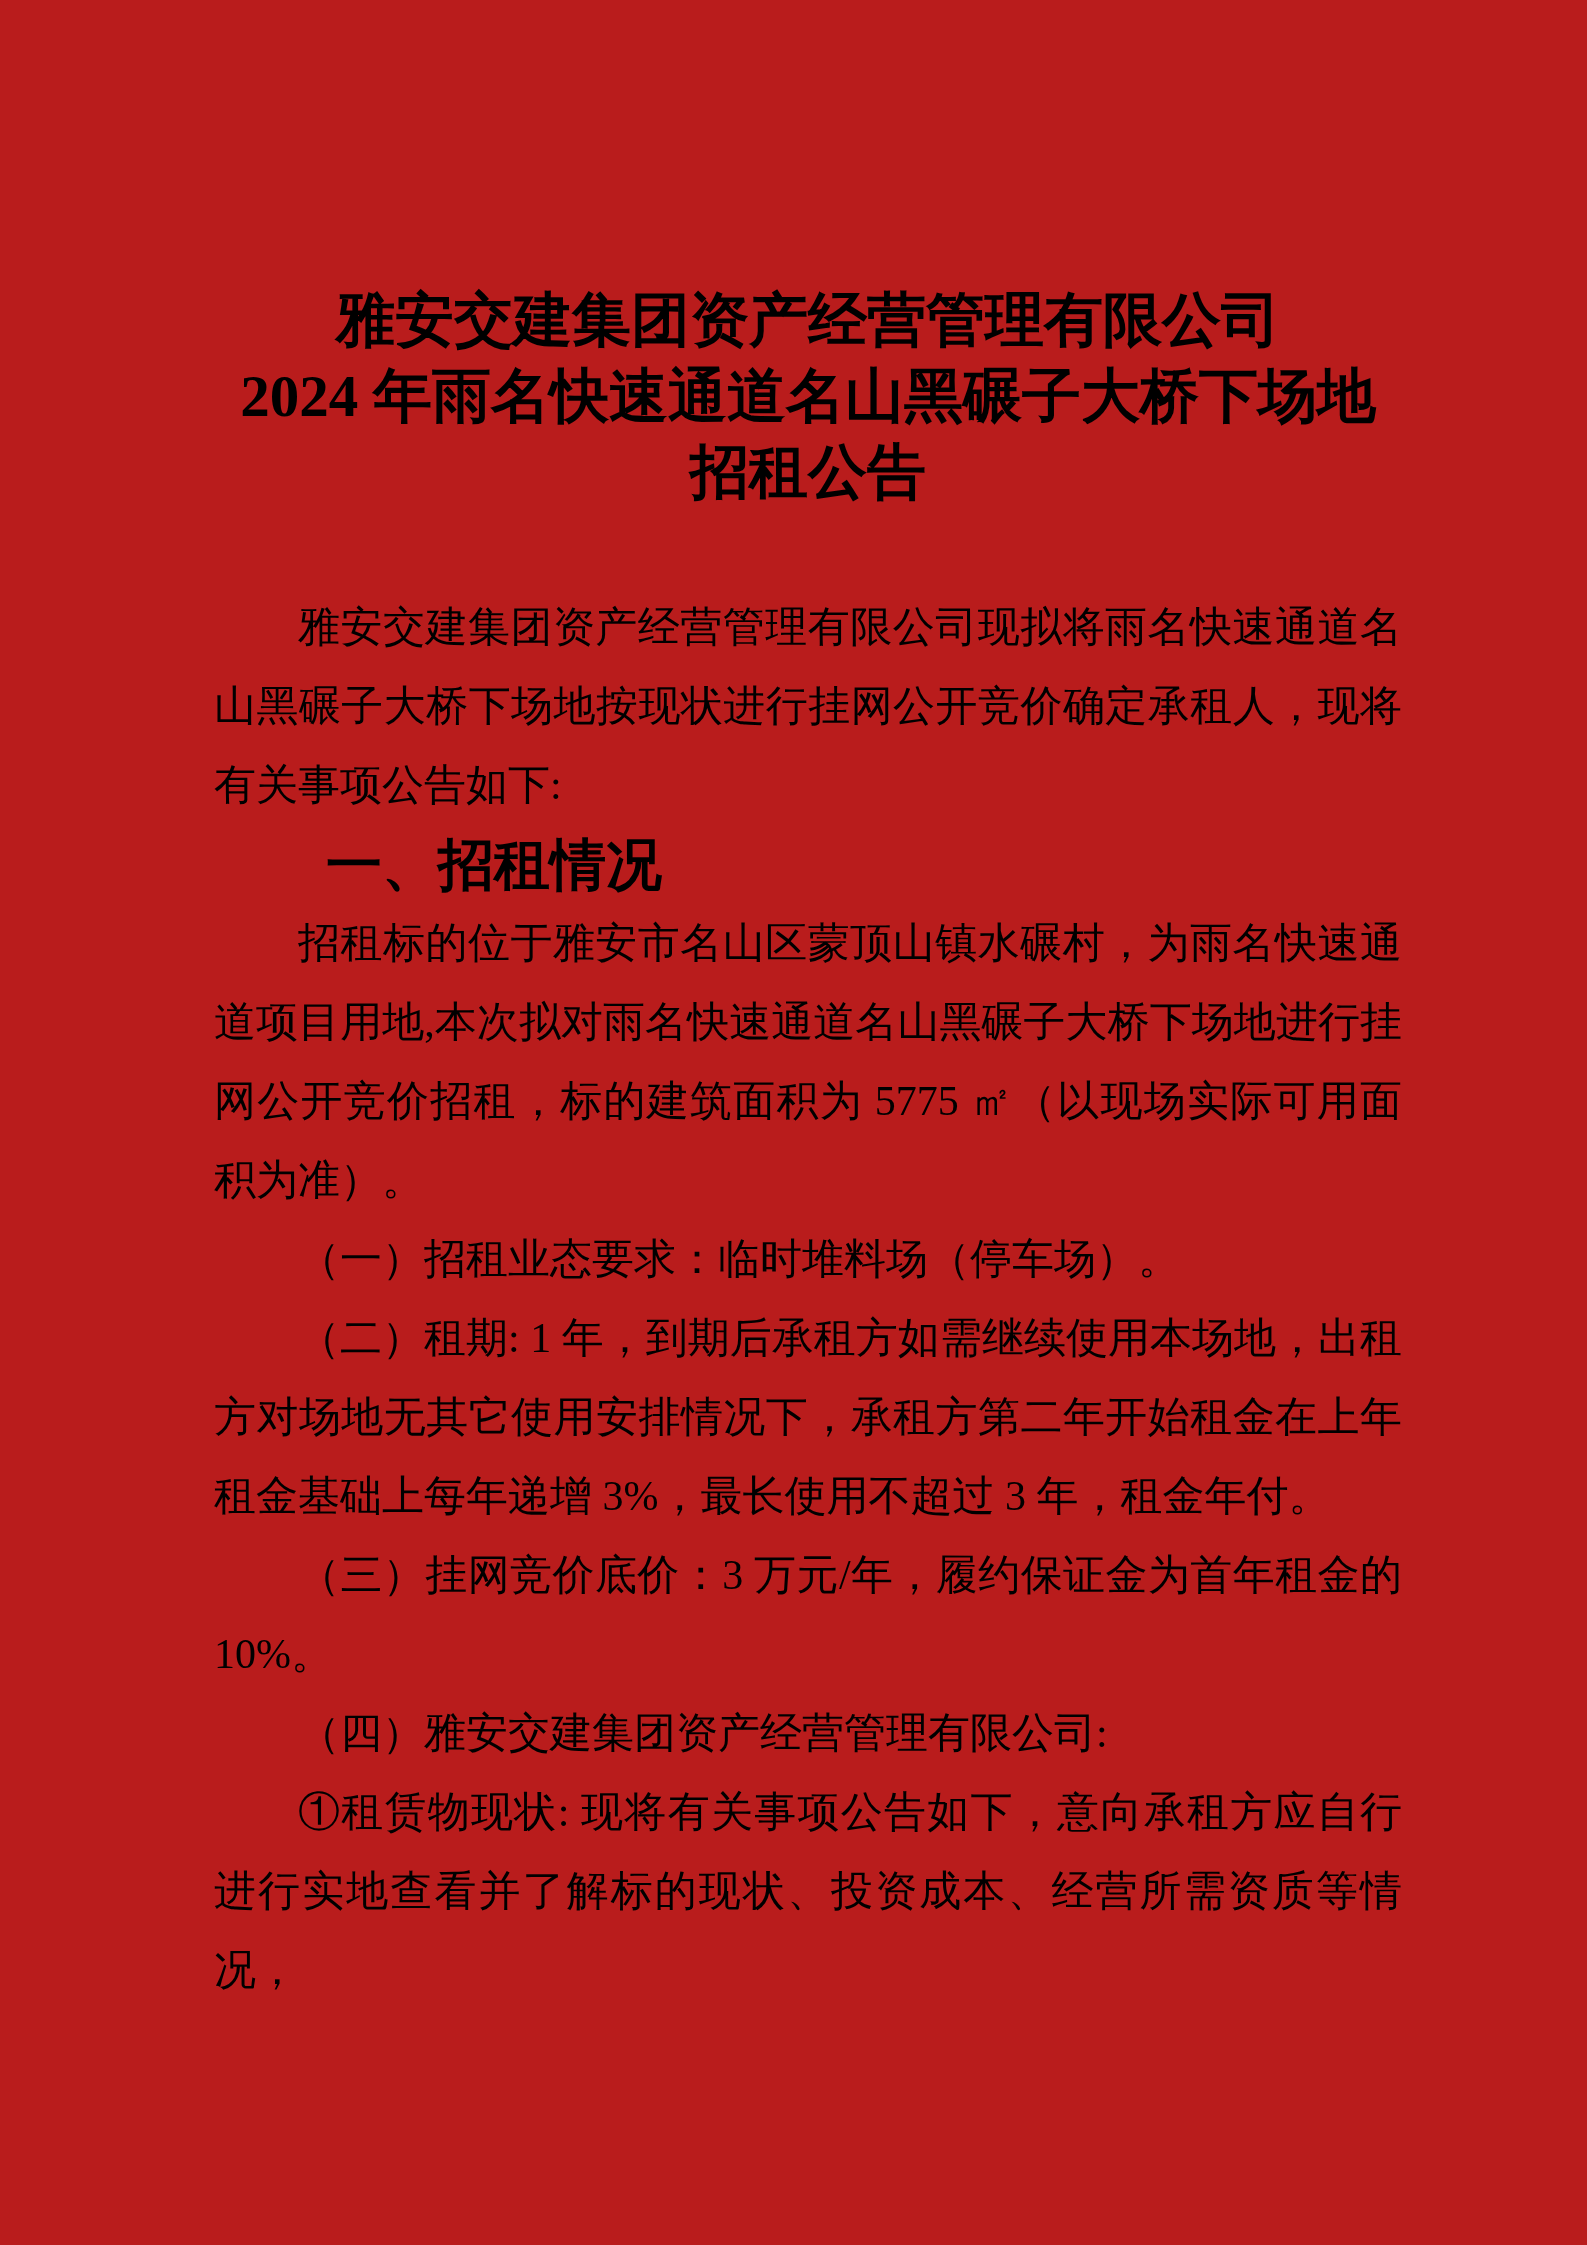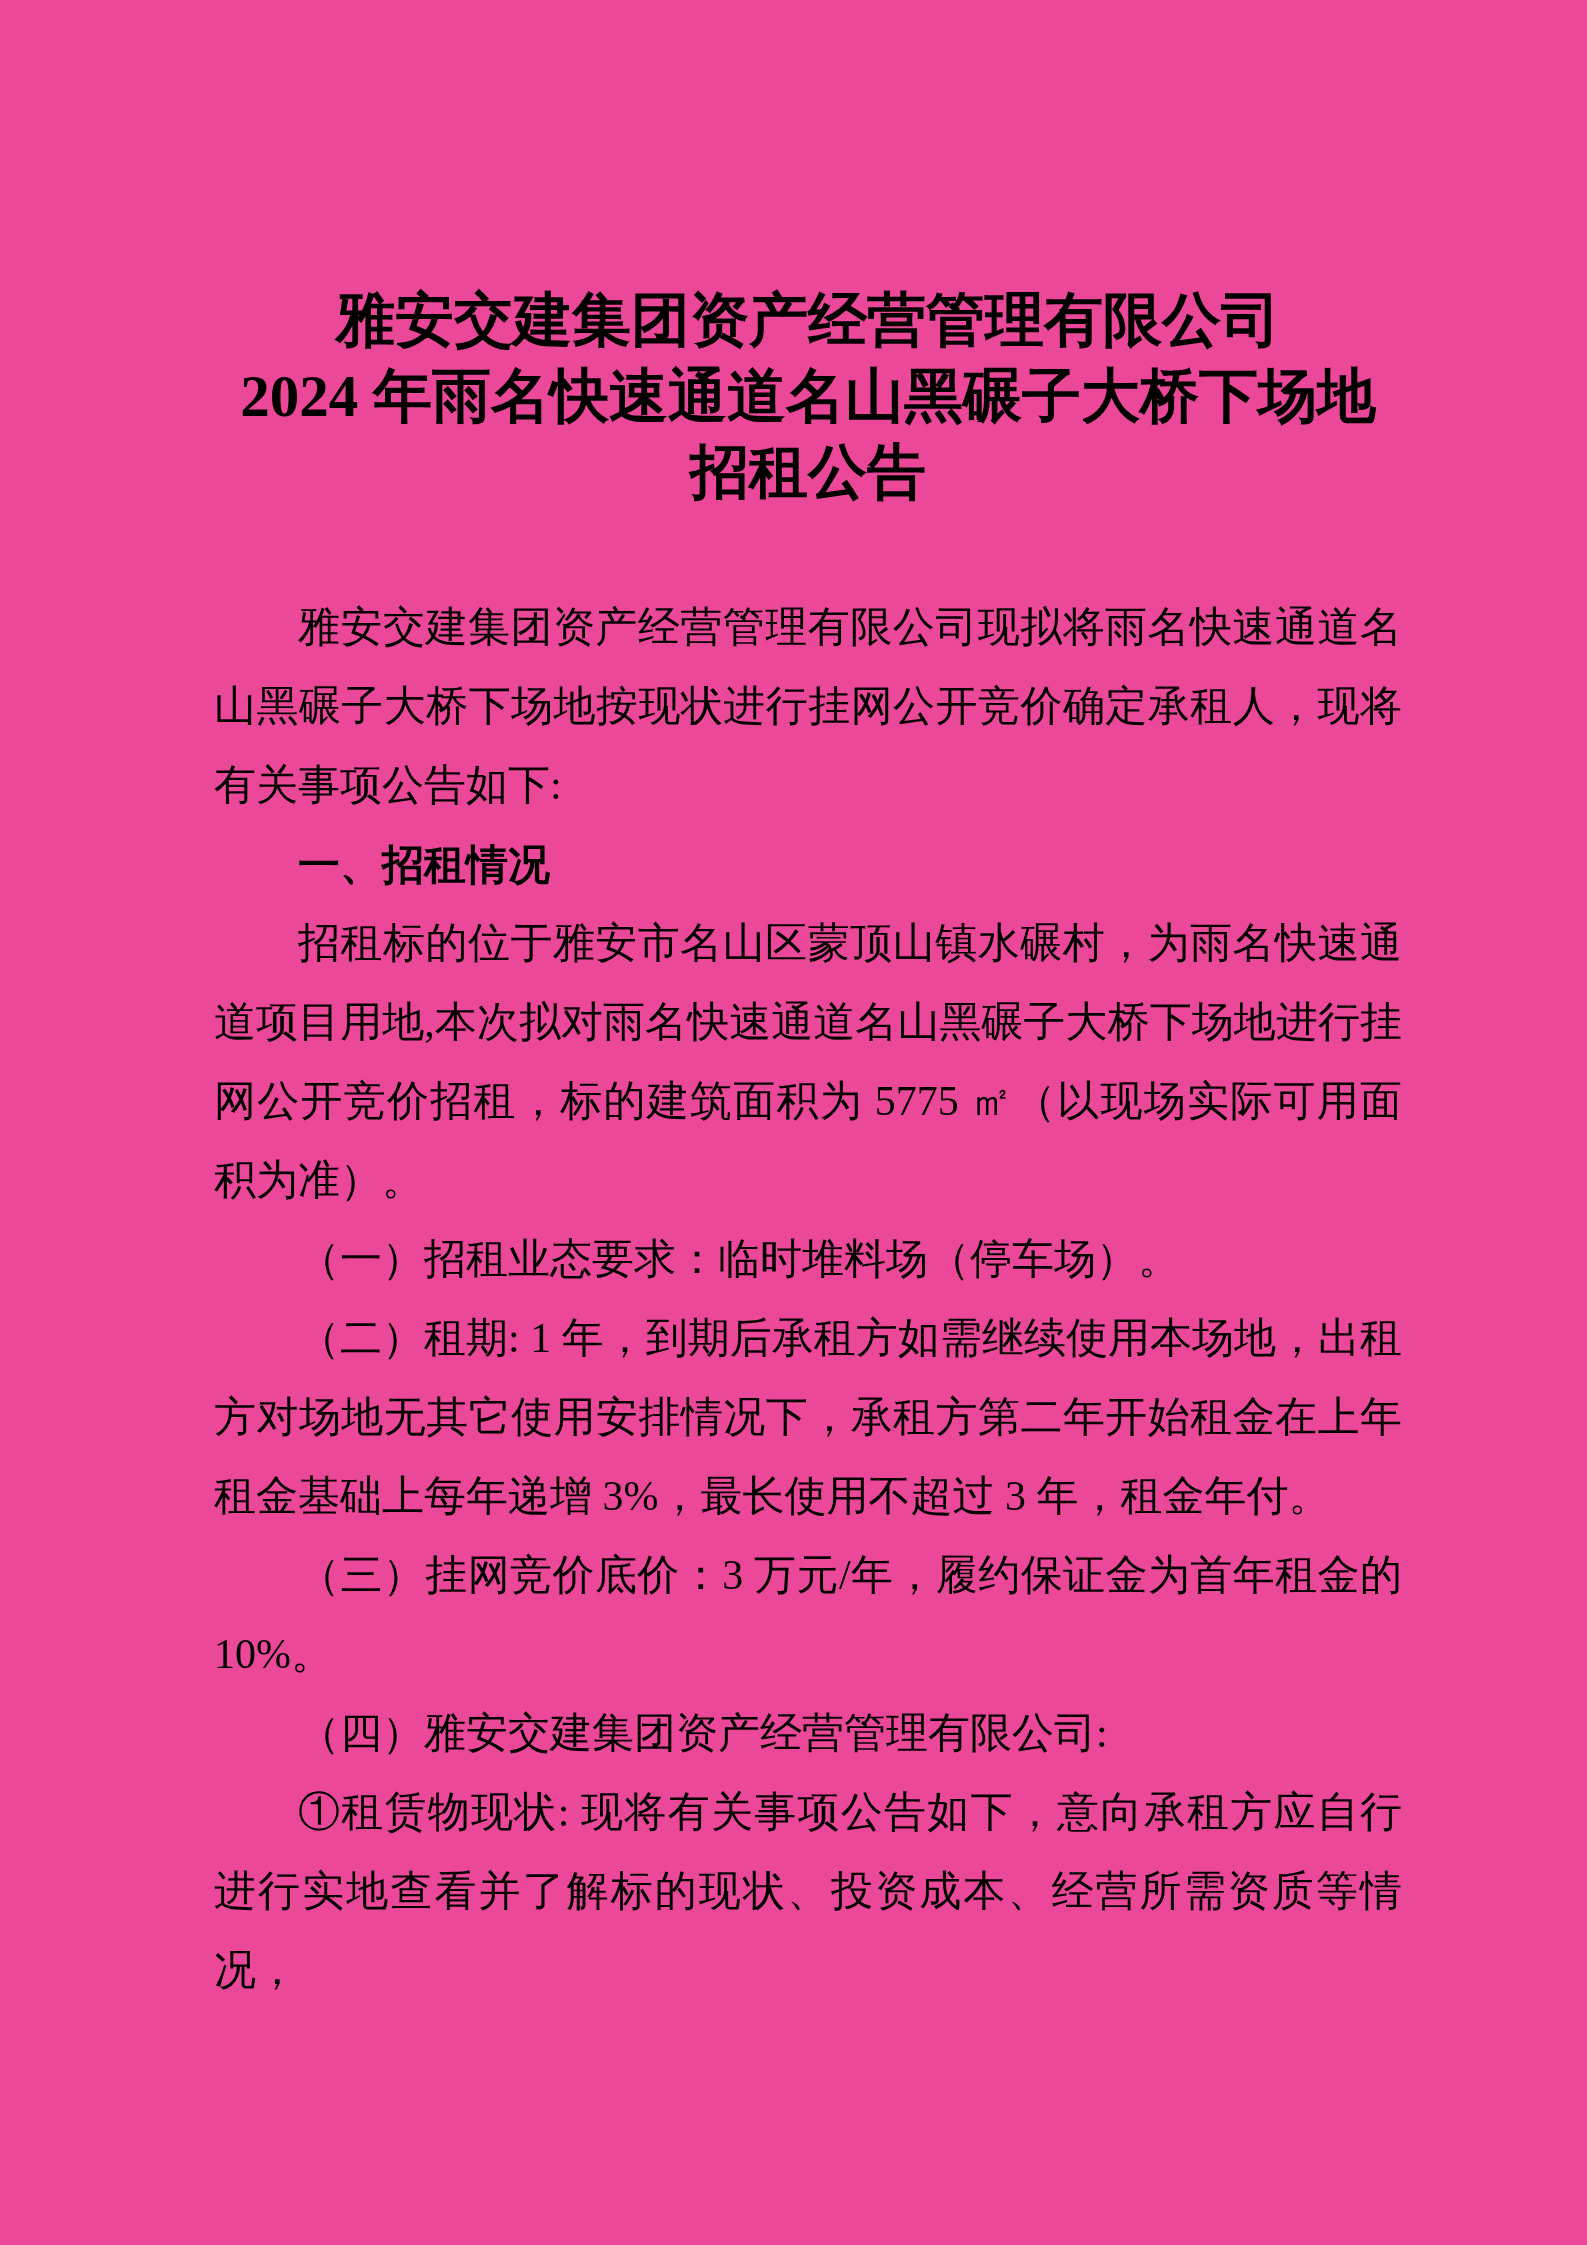--- a/index.html
+++ b/index.html
@@ -4,21 +4,21 @@
 <style>
   html, body {
     margin: 0;
     padding: 0;
     background: #ffffff;
   }
   .page {
     position: relative;
     width: 1587px;
     height: 2245px;
-    background: #ec4899;
+    background: #b91c1c;
     color: #000000;
     overflow: hidden;
     font-family: "Liberation Serif", "DejaVu Serif", serif;
   }
   .content {
     position: absolute;
     left: 214px;
     top: 282px;
     width: 1188px;
   }
@@ -41,21 +41,21 @@
     line-height: 79px;
     text-align: justify;
     text-justify: inter-ideograph;
   }
   .para {
     margin: 0;
     text-indent: 2em;
   }
   .heading {
     margin: 0;
-    font-size: 42px;
+    font-size: 56px;
     line-height: 79px;
     font-weight: bold;
     text-indent: 2em;
     text-align: left;
     font-family: "Liberation Sans", "DejaVu Sans", sans-serif;
   }
 </style>
 </head>
 <body>
 

